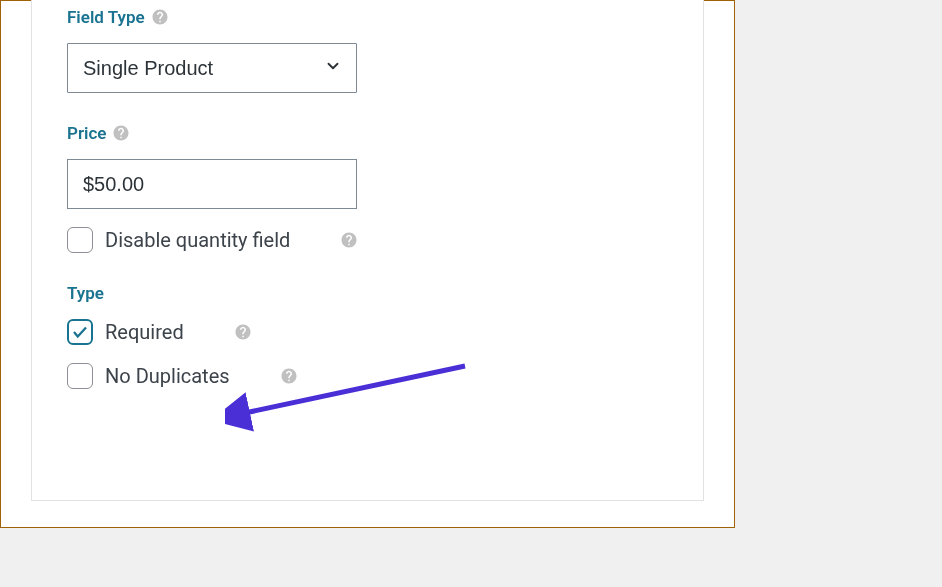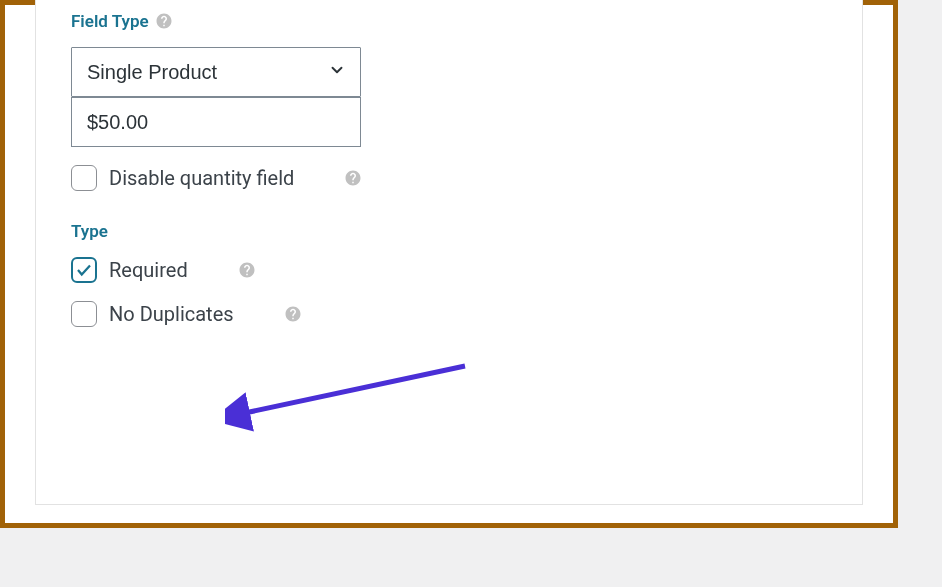--- a/index.html
+++ b/index.html
@@ -10,25 +10,25 @@
     body {
       font-family: -apple-system, BlinkMacSystemFont, "Segoe UI", Roboto, "Helvetica Neue", Arial, sans-serif;
       background: #f0f0f1;
       width: 942px;
       height: 587px;
       position: relative;
       overflow: hidden;
     }
     .outer-panel {
       background: #fff;
-      border: 5px solid #a16207;
+      border: 1px solid #a16207;
       position: absolute;
       top: 0;
       left: 0;
-      width: 898px;
+      width: 735px;
       height: 528px;
       padding: 0;
     }
     .inner-panel {
       background: #fff;
       border: 1px solid #e2e2e2;
       position: absolute;
       top: -30px;
       left: 30px;
       right: 30px;
@@ -166,20 +166,28 @@
       <select class="select-field">
         <option>Single Product</option>
       </select>
       <span class="select-chevron">
         <svg viewBox="0 0 24 24" fill="none" stroke="currentColor" stroke-width="2.5" stroke-linecap="round" stroke-linejoin="round">
             <polyline points="6 9 12 15 18 9"></polyline>
           </svg>
       </span>
     </div>
 
+    <div class="section-label section-label-teal">
+      <span>Price</span>
+      <span class="help-icon">
+        <svg viewBox="0 0 24 24" fill="currentColor">
+            <path d="M12 2C6.48 2 2 6.48 2 12s4.48 10 10 10 10-4.48 10-10S17.52 2 12 2zm1 17h-2v-2h2v2zm2.07-7.75l-.9.92C13.45 12.9 13 13.5 13 15h-2v-.5c0-1.1.45-2.1 1.17-2.83l1.24-1.26c.37-.36.59-.86.59-1.41 0-1.1-.9-2-2-2s-2 .9-2 2H8c0-2.21 1.79-4 4-4s4 1.79 4 4c0 .88-.36 1.68-.93 2.25z"></path>
+          </svg>
+      </span>
+    </div>
 
     <input type="text" class="text-field" value="$50.00" style="">
 
     <div class="checkbox-row">
       <span class="checkbox-box"></span>
       <span class="checkbox-label">
         <span>Disable quantity field</span>
         <span class="help-icon">
           <svg viewBox="0 0 24 24" fill="currentColor">
               <path d="M12 2C6.48 2 2 6.48 2 12s4.48 10 10 10 10-4.48 10-10S17.52 2 12 2zm1 17h-2v-2h2v2zm2.07-7.75l-.9.92C13.45 12.9 13 13.5 13 15h-2v-.5c0-1.1.45-2.1 1.17-2.83l1.24-1.26c.37-.36.59-.86.59-1.41 0-1.1-.9-2-2-2s-2 .9-2 2H8c0-2.21 1.79-4 4-4s4 1.79 4 4c0 .88-.36 1.68-.93 2.25z"></path>

